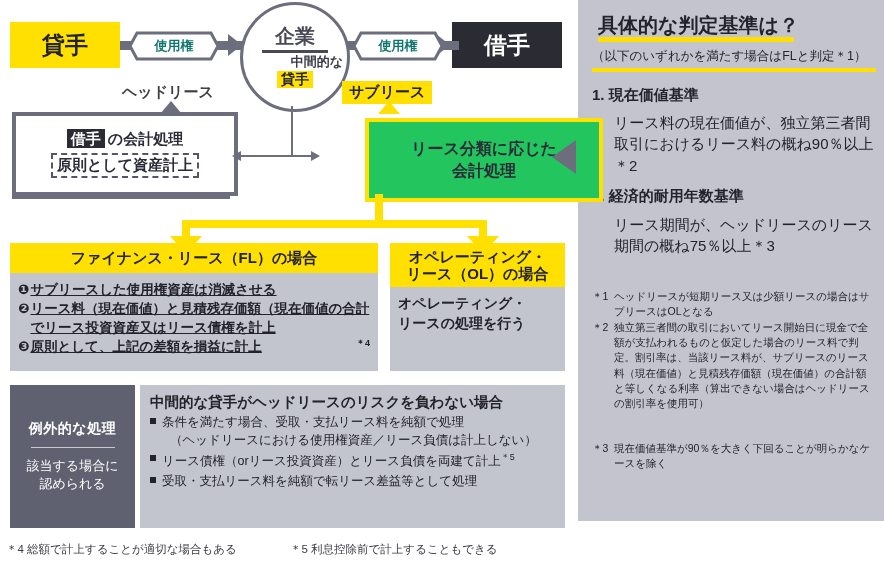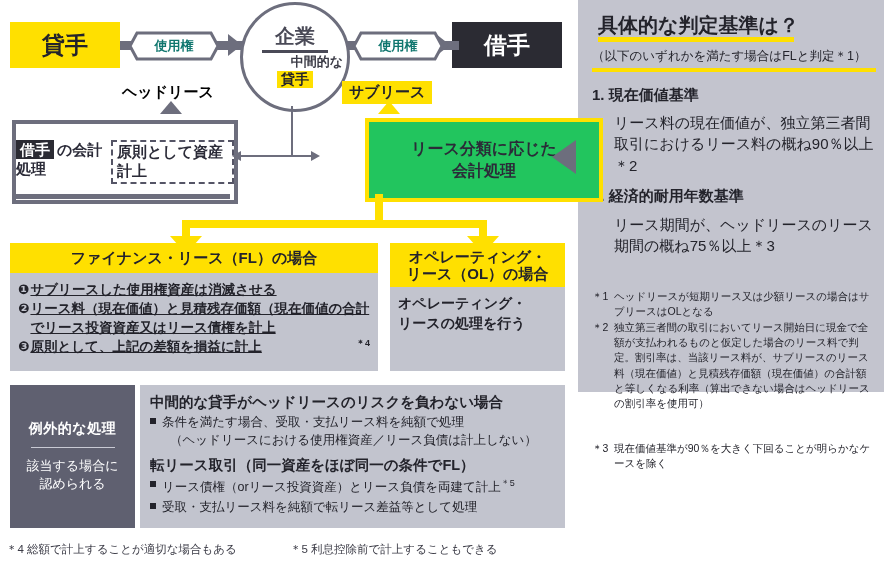--- a/index.html
+++ b/index.html
@@ -39,37 +39,37 @@
 
   #circle{position:absolute;left:240px;top:2px;width:104px;height:104px;
       border:3px solid #6d6e7d;border-radius:50%;background:#fff;
       display:flex;flex-direction:column;align-items:center;justify-content:center;}
   #circle .c-top{font-size:20px;font-weight:bold;color:#4a4a57;line-height:1.05;}
   #circle .c-rule{width:66px;height:3px;background:#4a4a57;margin:3px 0 2px;}
   #circle .c-mid{font-size:13px;font-weight:bold;color:#3b3b46;line-height:1.15;margin-left:44px;}
   #circle .c-badge{font-size:14px;font-weight:bold;background:#FFE000;color:#23232b;
       padding:0 4px;line-height:1.25;margin-top:1px;}
 
-  #headlease-label{left:122px;top:83px;font-size:15px;font-weight:bold;color:#000000;}
+  #headlease-label{left:122px;top:83px;font-size:15px;font-weight:bold;color:#404040;}
   #sublease-label{left:342px;top:81px;background:#FFE000;color:#23232b;
       font-size:15px;font-weight:bold;padding:2px 7px;}
 
   
   #sub-uparrow{left:378px;top:101px;width:0;height:0;
       border-left:11px solid transparent;border-right:11px solid transparent;
       border-bottom:13px solid #FFE000;}
   
   #head-uparrow{left:160px;top:101px;width:0;height:0;
       border-left:11px solid transparent;border-right:11px solid transparent;
       border-bottom:13px solid #6d6e7d;}
 
   
-  #lessee-acc{left:12px;top:120px;width:218px;height:76px;
+  #lessee-acc{left:12px;top:112px;width:218px;height:76px;
       border:4px solid #6d6e7d;background:#fff;
-      display:flex;flex-direction:row;align-items:center;justify-content:center;}
+      display:flex;flex-direction:column;align-items:center;justify-content:center;}
   #lessee-acc .line1{font-size:15px;font-weight:bold;color:#2b2b38;margin-bottom:4px;}
   #lessee-acc .badge{background:#2b2b33;color:#fff;padding:1px 4px;margin-right:3px;}
   #lessee-acc .line2{font-size:15px;font-weight:bold;color:#2b2b38;
       border:2px dashed #555566;padding:1px 4px;}
 
   #class-acc{left:320px;top:118px;width:230px;height:76px;
       border:4px solid #FFE000;background:#22c55e;
       display:flex;align-items:center;justify-content:center;text-align:center;
       font-size:16px;font-weight:bold;color:#2b2b38;line-height:1.35;margin-left:45px;}
 
@@ -121,21 +121,21 @@
       position:relative;margin-top:2px;}
   .exc-li .bullet{position:absolute;left:0;top:4px;width:6px;height:6px;background:#23232b;}
   .exc-sub{font-size:12.5px;color:#23232b;line-height:1.42;padding-left:20px;}
 
   
   .foot{position:absolute;font-size:11.5px;color:#3b3b46;}
   #foot4{left:6px;top:542px;}
   #foot5{left:290px;top:542px;}
 
   
-  #rpanel{left:578px;top:0;width:306px;height:392px;background:#c3c4ce;}
+  #rpanel{left:578px;top:0;width:306px;height:521px;background:#c3c4ce;}
   #r-title{position:absolute;left:20px;top:12px;font-size:20px;font-weight:bold;color:#23232b;}
   #r-title-ul{position:absolute;left:20px;top:37px;width:196px;height:5px;background:#FFE000;}
   #r-sub{position:absolute;left:14px;top:48px;font-size:12.5px;color:#23232b;}
   #r-sub-ul{position:absolute;left:14px;top:68px;width:284px;height:4px;background:#FFE000;}
 
   .crit-h{position:absolute;font-size:15px;font-weight:bold;color:#23232b;}
   .crit-b{position:absolute;font-size:15px;color:#23232b;line-height:1.42;}
   #c1h{left:14px;top:86px;}
   #c1b{left:36px;top:112px;width:262px;}
   #c2h{left:14px;top:187px;}
@@ -295,21 +295,20 @@
         <div>認められる</div>
       </div>
     </div>
     <div id="exc-right">
       <div class="exc-h">中間的な貸手がヘッドリースのリスクを負わない場合</div>
       <div class="exc-li">
         <span class="bullet"></span>
         <span>条件を満たす場合、受取・支払リース料を純額で処理</span>
       </div>
       <div class="exc-sub">（ヘッドリースにおける使用権資産／リース負債は計上しない）</div>
-      <div class="exc-h" style="margin-top:7px;">転リース取引（同一資産をほぼ同一の条件でFL）</div>
       <div class="exc-li">
         <span class="bullet"></span>
         <span>リース債権（orリース投資資産）とリース負債を両建て計上</span><span class="sup">＊5</span>
       </div>
       <div class="exc-li">
         <span class="bullet"></span>
         <span>受取・支払リース料を純額で転リース差益等として処理</span>
       </div>
     </div>
   </div>

